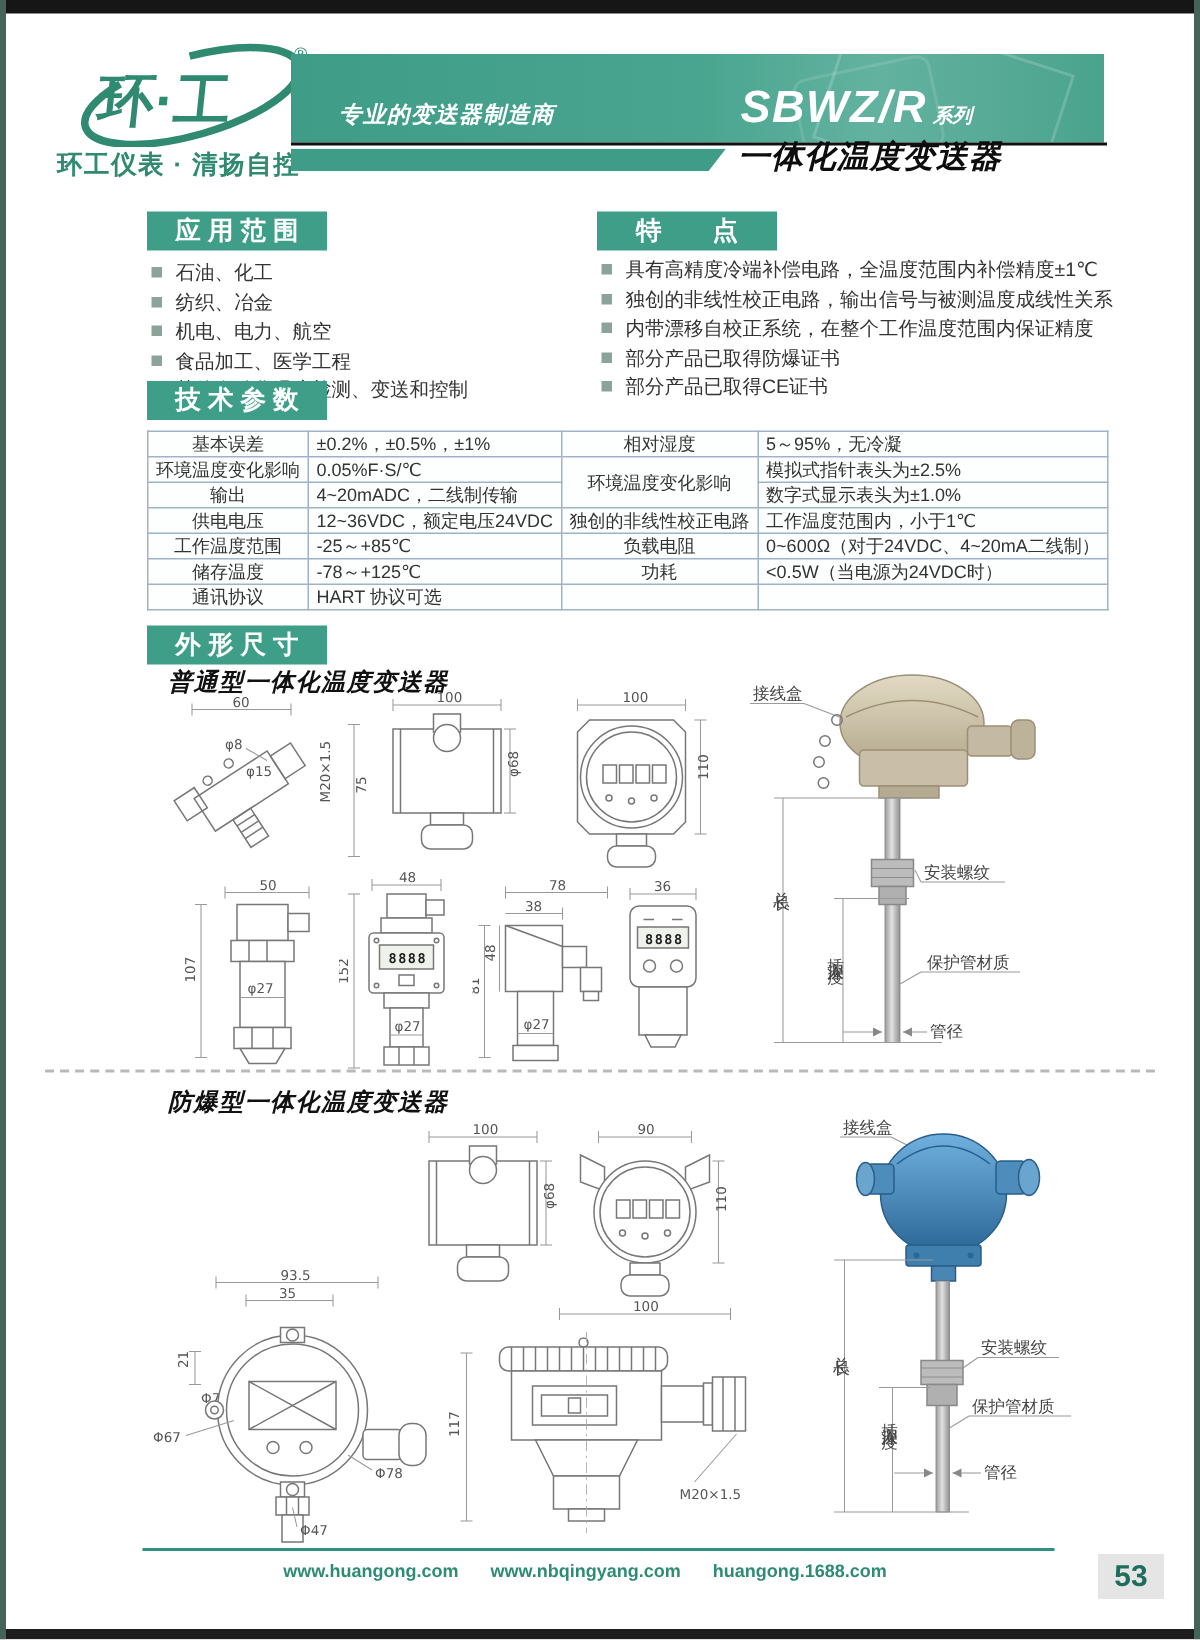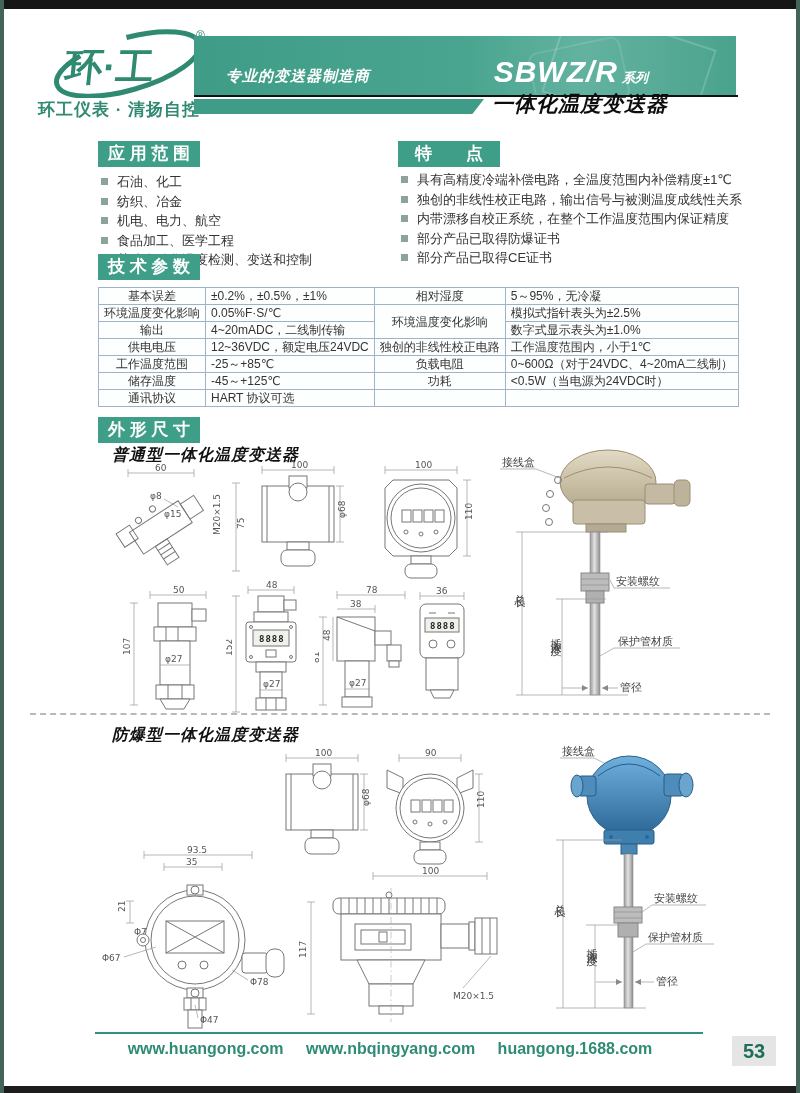--- a/index.html
+++ b/index.html
@@ -18,21 +18,21 @@
   .banner .deco2{position:absolute;right:110px;top:8px;width:90px;height:60px;border:2px solid rgba(255,255,255,.12);transform:rotate(-12deg);border-radius:10px;}
   .tagline{position:absolute;left:32px;bottom:9px;color:#fff;font-size:15px;font-weight:bold;font-style:italic;letter-spacing:1px;}
   .series{position:absolute;right:88px;bottom:6px;color:#fff;font-style:italic;white-space:nowrap;}
   .series .nm{font-size:30px;font-weight:bold;letter-spacing:1px;}
   .series .sx{font-size:13px;font-weight:bold;margin-left:4px;}
   .hdr-line{position:absolute;left:194px;top:95px;width:544px;height:2px;background:#111;}
   .hdr-greenbar{position:absolute;left:194px;top:99px;width:290px;height:15px;background:#3f9c86;
                 clip-path:polygon(0 0,100% 0,96% 100%,0 100%);}
   .product-title{position:absolute;left:492px;top:90px;font-size:21px;font-weight:bold;font-style:italic;color:#0d0d0d;letter-spacing:1px;white-space:nowrap;}
   
-  .sec-hd{position:absolute;width:102px;height:26px;background:#3f9e88;color:#fff;font-weight:bold;
+  .sec-hd{position:absolute;width:120px;height:26px;background:#3f9e88;color:#fff;font-weight:bold;
           font-size:17px;text-align:center;line-height:26px;white-space:pre;}
   
   .bullets{position:absolute;margin:0;padding:0;font-size:13px;color:#333;line-height:19.5px;list-style:none;}
   .bullets li{position:relative;padding-left:17px;white-space:nowrap;}
   .bullets li::before{content:"";position:absolute;left:1px;top:6px;width:7px;height:7px;background:#8ba399;}
   
   .spec-table{position:absolute;left:98px;top:287px;border-collapse:collapse;font-size:12px;color:#333;table-layout:fixed;padding-left:32px;}
   .spec-table td{border:1px solid #9fb2c8;height:16px;padding:0 5px;line-height:14px;white-space:nowrap;overflow:hidden;background:#fdfefe;}
   .spec-table td.lbl{text-align:center;}
   
@@ -42,21 +42,21 @@
   svg .dim{stroke:#999;stroke-width:.7;fill:none;}
   svg .cl{stroke:#aaa;stroke-width:.6;stroke-dasharray:7 3 1.5 3;fill:none;}
   svg text.dt{font-size:9px;fill:#555;font-family:"DejaVu Sans",sans-serif;}
   svg text.cn{font-size:11px;fill:#444;font-family:"Liberation Sans",sans-serif;}
   svg text.lcd{font-size:9px;font-weight:bold;fill:#222;font-family:"DejaVu Sans Mono",monospace;letter-spacing:1px;}
   .sub-title{position:absolute;font-size:16px;font-weight:bold;color:#111;letter-spacing:1px;font-style:italic;}
   .vtext{position:absolute;writing-mode:vertical-rl;font-size:11px;color:#444;letter-spacing:2px;}
   .dashed-sep{position:absolute;left:30px;top:713px;width:740px;border-top:2px dashed #b9b9b9;}
   
   .footer-line{position:absolute;left:95px;top:1032px;width:608px;height:2px;background:#2f9183;}
-  .footer-links{position:absolute;left:60px;top:1040px;width:660px;text-align:center;font-size:16px;font-weight:bold;color:#2e8b74;}
+  .footer-links{position:absolute;left:60px;top:1040px;width:660px;text-align:center;font-size:12px;font-weight:bold;color:#2e8b74;}
   .footer-links span{margin:0 9px;}
   .page-badge{position:absolute;right:24px;top:1036px;width:44px;height:30px;background:#e5e5e5;color:#1e6e5c;
               font-size:20px;font-weight:bold;text-align:center;line-height:30px;}
 </style>
 </head>
 <body>
 
 <div class="page">
 
   <svg width="0" height="0" style="position:absolute">
@@ -152,21 +152,21 @@
       <td>工作温度范围内，小于1℃</td>
     </tr>
     <tr>
       <td class="lbl">工作温度范围</td>
       <td>-25～+85℃</td>
       <td class="lbl">负载电阻</td>
       <td>0~600Ω（对于24VDC、4~20mA二线制）</td>
     </tr>
     <tr>
       <td class="lbl">储存温度</td>
-      <td>-45～+125℃</td>
+      <td>-78～+125℃</td>
       <td class="lbl">功耗</td>
       <td>&lt;0.5W（当电源为24VDC时）</td>
     </tr>
     <tr>
       <td class="lbl">通讯协议</td>
       <td>HART 协议可选</td>
       <td class="lbl"></td>
       <td></td>
     </tr>
   </tbody>

